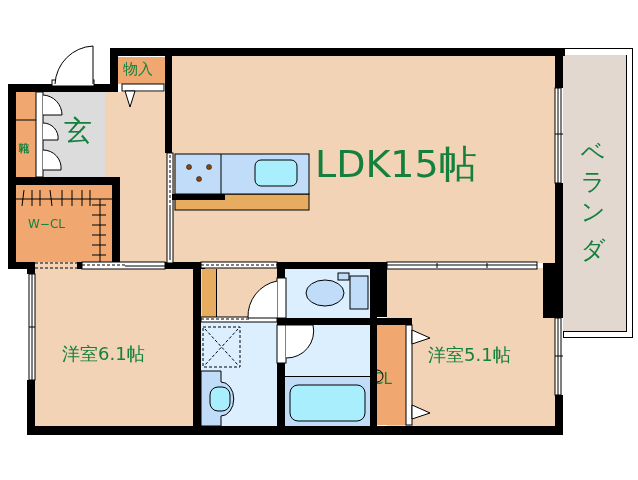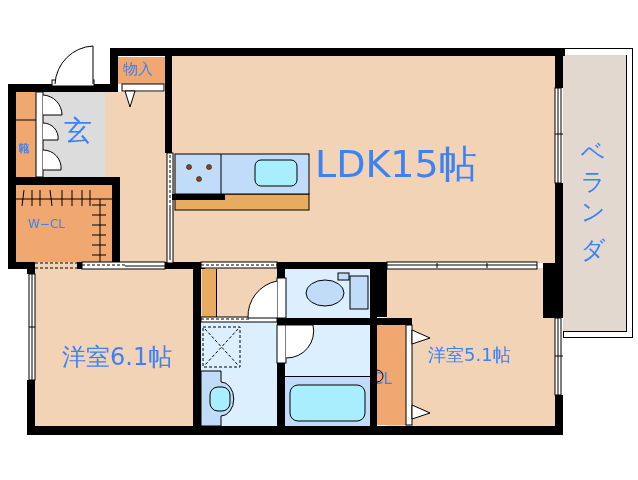--- a/index.html
+++ b/index.html
@@ -1,20 +1,20 @@
 <!DOCTYPE html>
 <html><head>
 <meta charset="utf-8">
 <style>
   html, body { margin:0; padding:0; background:#ffffff; }
   body { width:638px; height:480px; position:relative; overflow:hidden; font-family:"DejaVu Sans", "Liberation Sans", sans-serif; }
   .abs { position:absolute; box-sizing:border-box; }
   .wall { position:absolute; background:#000; }
   .room { position:absolute; }
-  .lbl { position:absolute; color:#3b82f6; white-space:nowrap; line-height:1; }
+  .lbl { position:absolute; color:#15803d; white-space:nowrap; line-height:1; }
   svg { position:absolute; left:0; top:0; }
 </style>
 </head>
 <body>
 
 <div class="abs" style="left:563px;top:48px;width:70px;height:290px;border:1px solid #000;background:#fff;"></div>
 <div class="room" style="left:563px;top:55px;width:63px;height:276px;background:#e2d8d0;border-right:1px solid #000;border-bottom:1px solid #000;"></div>
 <div class="lbl" style="left:579px;top:125px;width:26px;font-size:24px;writing-mode:vertical-rl;letter-spacing:4px;">ベランダ</div>
 
 <div class="room" style="left:172px;top:55px;width:383px;height:208px;background:#f2d3b6;"></div>
@@ -27,21 +27,21 @@
 <div class="lbl" style="left:18px;top:134px;font-size:11px;writing-mode:vertical-rl;">靴箱</div>
 <div class="lbl" style="left:64px;top:117px;font-size:28px;">玄</div>
 
 <div class="room" style="left:118px;top:57px;width:47px;height:27px;background:#f0a870;"></div>
 <div class="lbl" style="left:123px;top:62px;font-size:15px;">物入</div>
 
 <div class="room" style="left:16px;top:185px;width:96px;height:77px;background:#f0a870;"></div>
 <div class="lbl" style="left:28px;top:218px;font-size:12px;">W−CL</div>
 
 <div class="room" style="left:35px;top:268px;width:158px;height:158px;background:#f2d3b6;"></div>
-<div class="lbl" style="left:62px;top:345px;font-size:24px;">洋室6.1帖</div>
+<div class="lbl" style="left:62px;top:345px;font-size:18px;">洋室6.1帖</div>
 
 <div class="room" style="left:201px;top:268px;width:76px;height:50px;background:#f2d3b6;"></div>
 <div class="room" style="left:202px;top:269px;width:14px;height:48px;background:#e8ac60;border-right:1px solid #000;"></div>
 
 <div class="room" style="left:201px;top:320px;width:76px;height:106px;background:#dcefff;"></div>
 
 <div class="room" style="left:285px;top:268px;width:85px;height:50px;background:#dcefff;"></div>
 
 <div class="room" style="left:285px;top:325px;width:85px;height:101px;background:#dcefff;"></div>
 <div class="room" style="left:285px;top:376px;width:85px;height:50px;background:#c0dcf8;border-top:1px solid #000;"></div>

